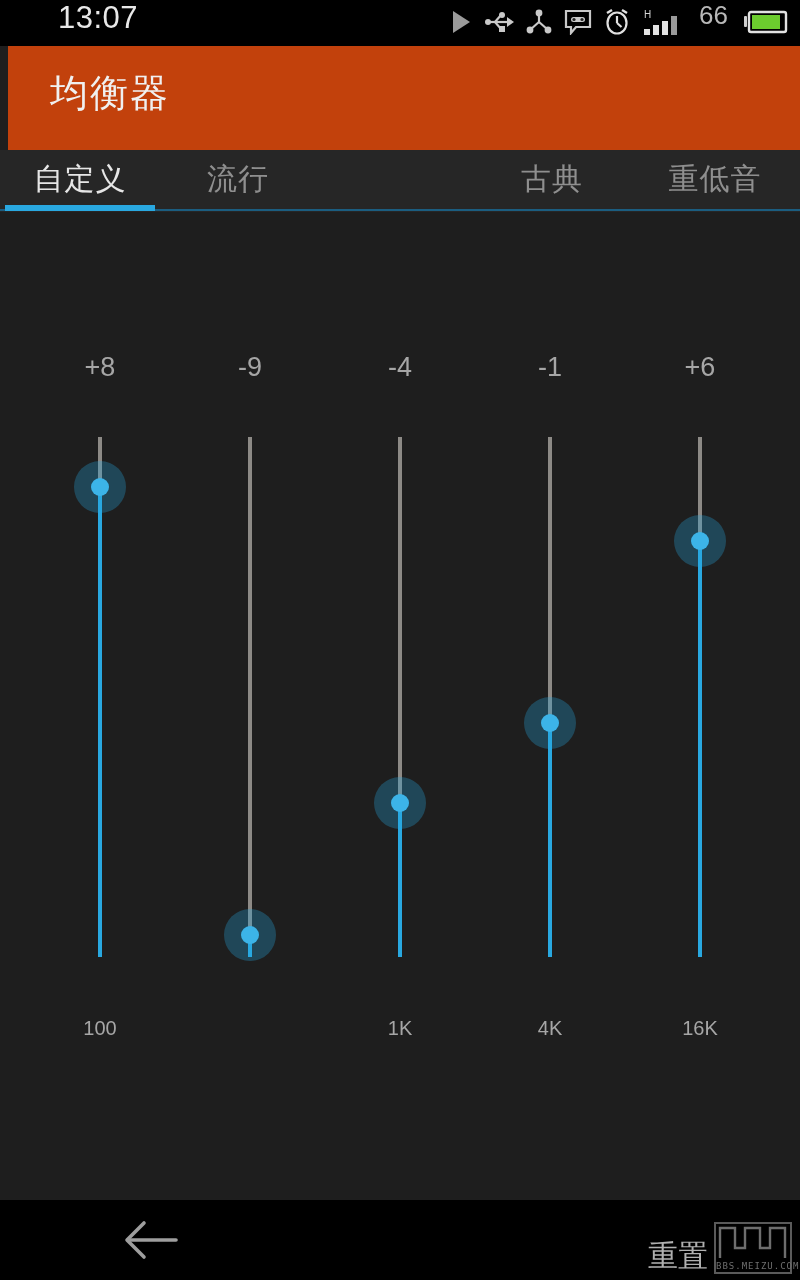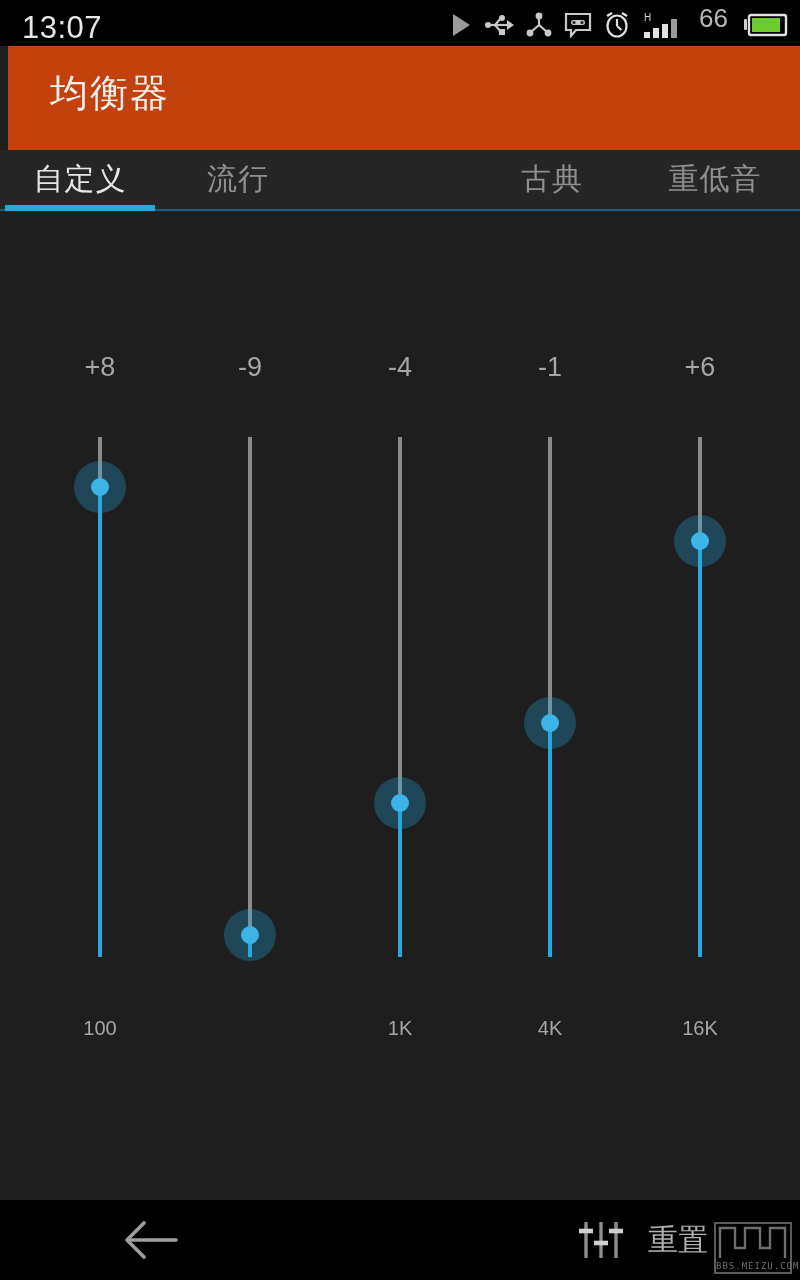--- a/index.html
+++ b/index.html
@@ -7,21 +7,21 @@
     width:800px; height:1280px;
     background:#000;
     font-family:"Liberation Sans","DejaVu Sans",sans-serif;
     overflow:hidden;
   }
   #app { position:relative; width:800px; height:1280px; background:#1e1e1e; }
 
   
   .statusbar {
     position:absolute; top:0; left:0; width:800px; height:46px;
-    background:#000; display:flex; align-items:flex-end;
+    background:#000; display:flex; align-items:flex-start;padding-left:36px;
   }
   .status-clock {
     color:#e8e8e8; font-size:31px; margin-left:22px; letter-spacing:0.5px;
     font-family:"Liberation Sans",sans-serif;
   }
   .status-spacer { flex:1; }
   .status-icons { display:flex; align-items:center; gap:11px; margin-right:12px; }
   .si { display:block; }
   .status-batt-num { color:#b8b8b8; font-size:26px; margin:0 3px 12px 2px; }
 
@@ -94,21 +94,21 @@
   .navbar {
     position:absolute; left:0; top:1200px; width:800px; height:80px;
     background:#000;
   }
   .nav-back {
     position:absolute; left:118px; top:14px; width:70px; height:52px;
     display:flex; align-items:center; justify-content:center;
   }
   .nav-reset {
     position:absolute; right:92px; top:12px; height:56px;
-    display:flex; align-items:center; gap:24px;
+    display:flex; align-items:center; gap:24px;flex-direction:column;
   }
   .nav-reset-label { color:#b0b0b0; font-size:30px; font-family:"DejaVu Sans",sans-serif; }
   .watermark {
     position:absolute; right:8px; top:1222px; width:78px; height:52px;
     border:2px solid #5a5a5a;
     margin-left:22px;
   }
   .wm-text {
     position:absolute; left:0; bottom:1px; width:100%; text-align:center;
     color:#6e6e6e; font-size:9px; letter-spacing:1px;

